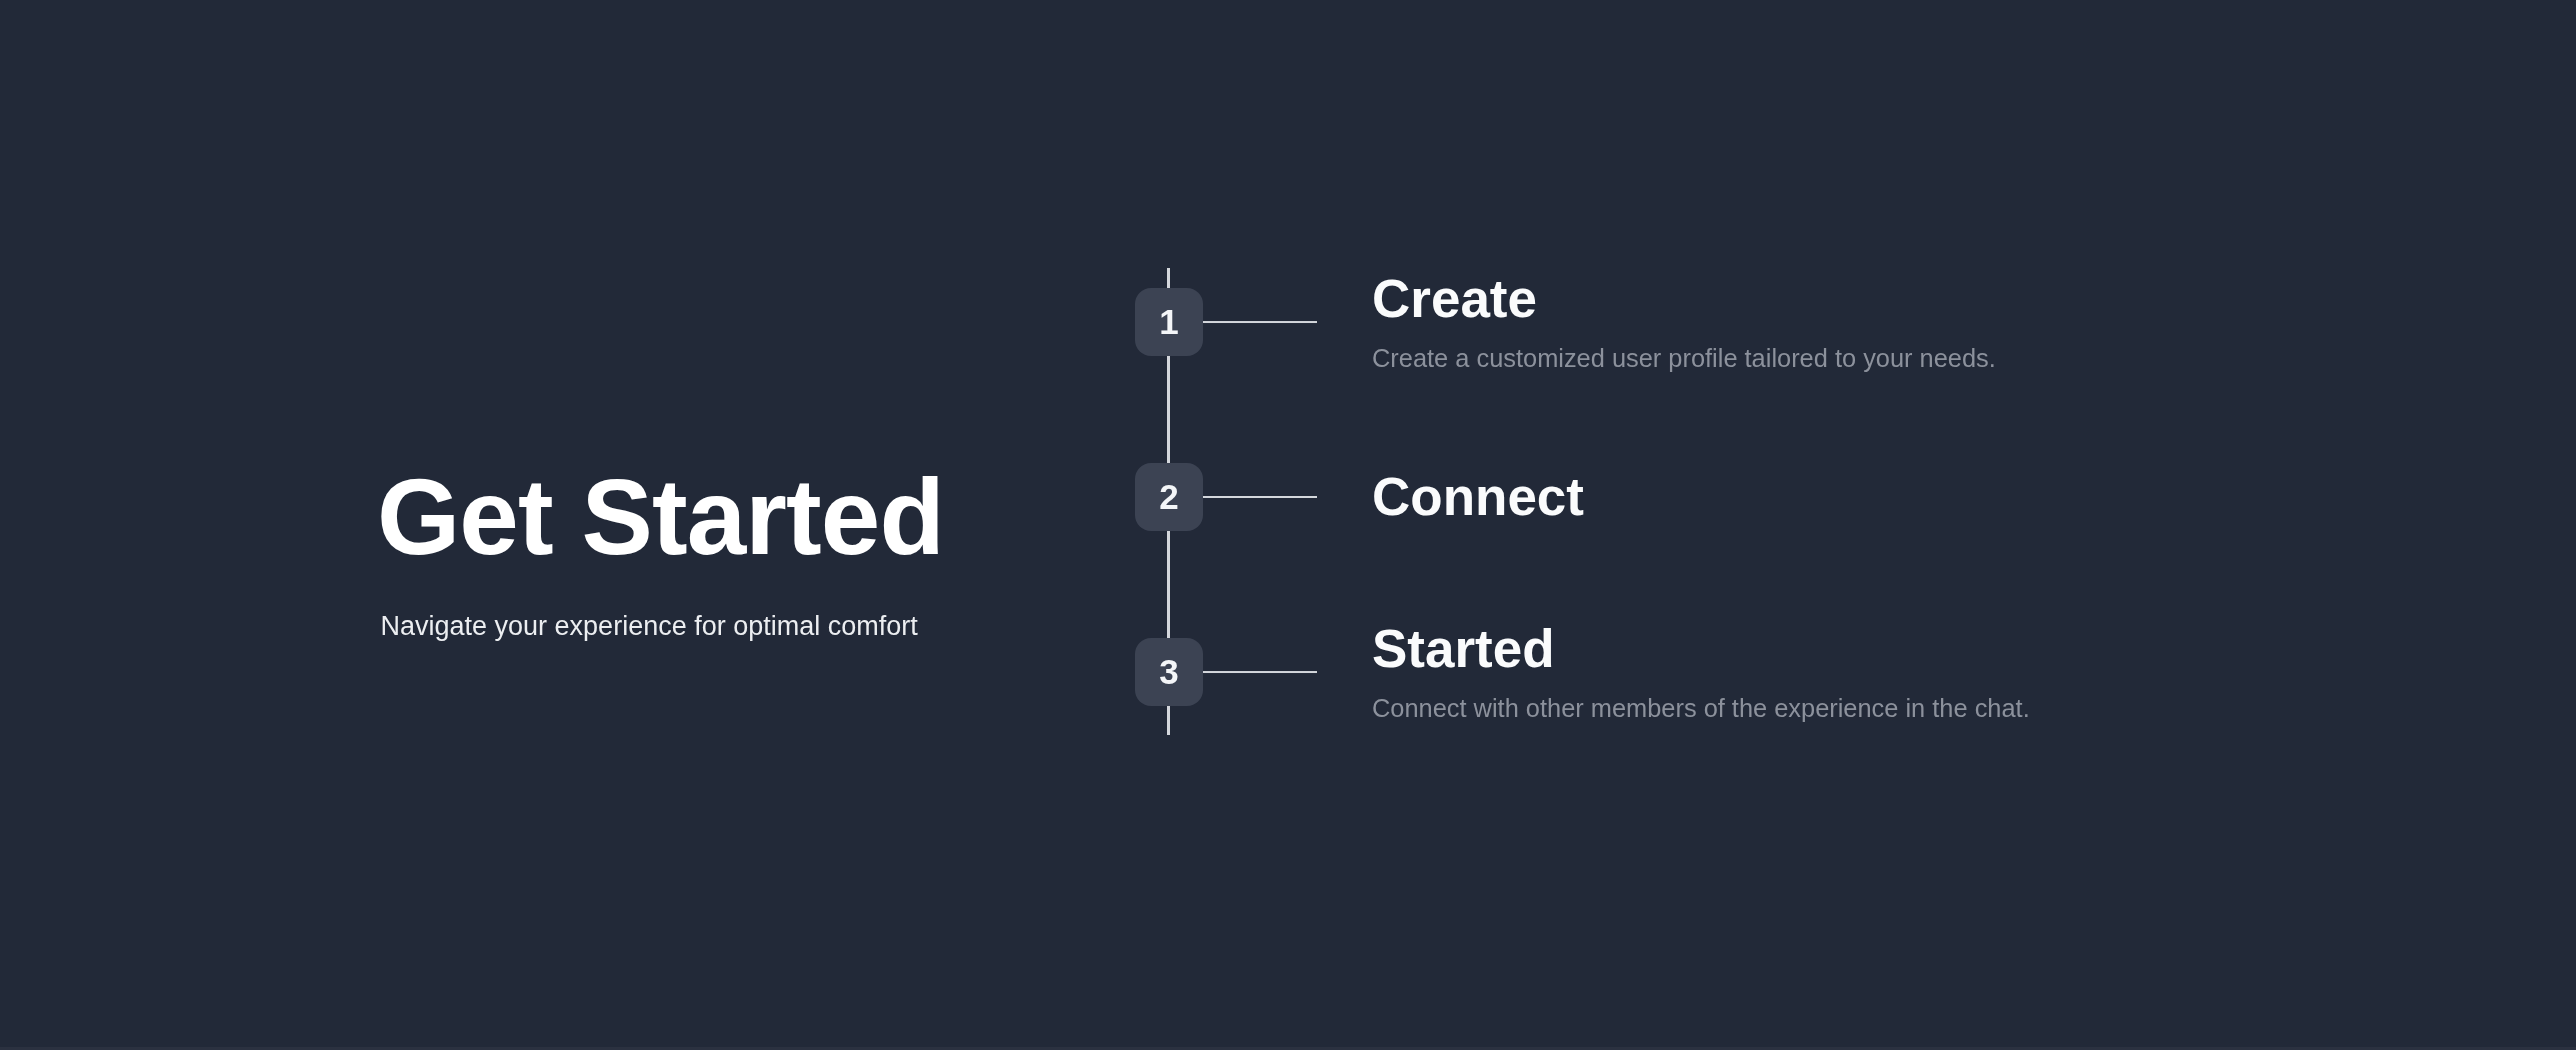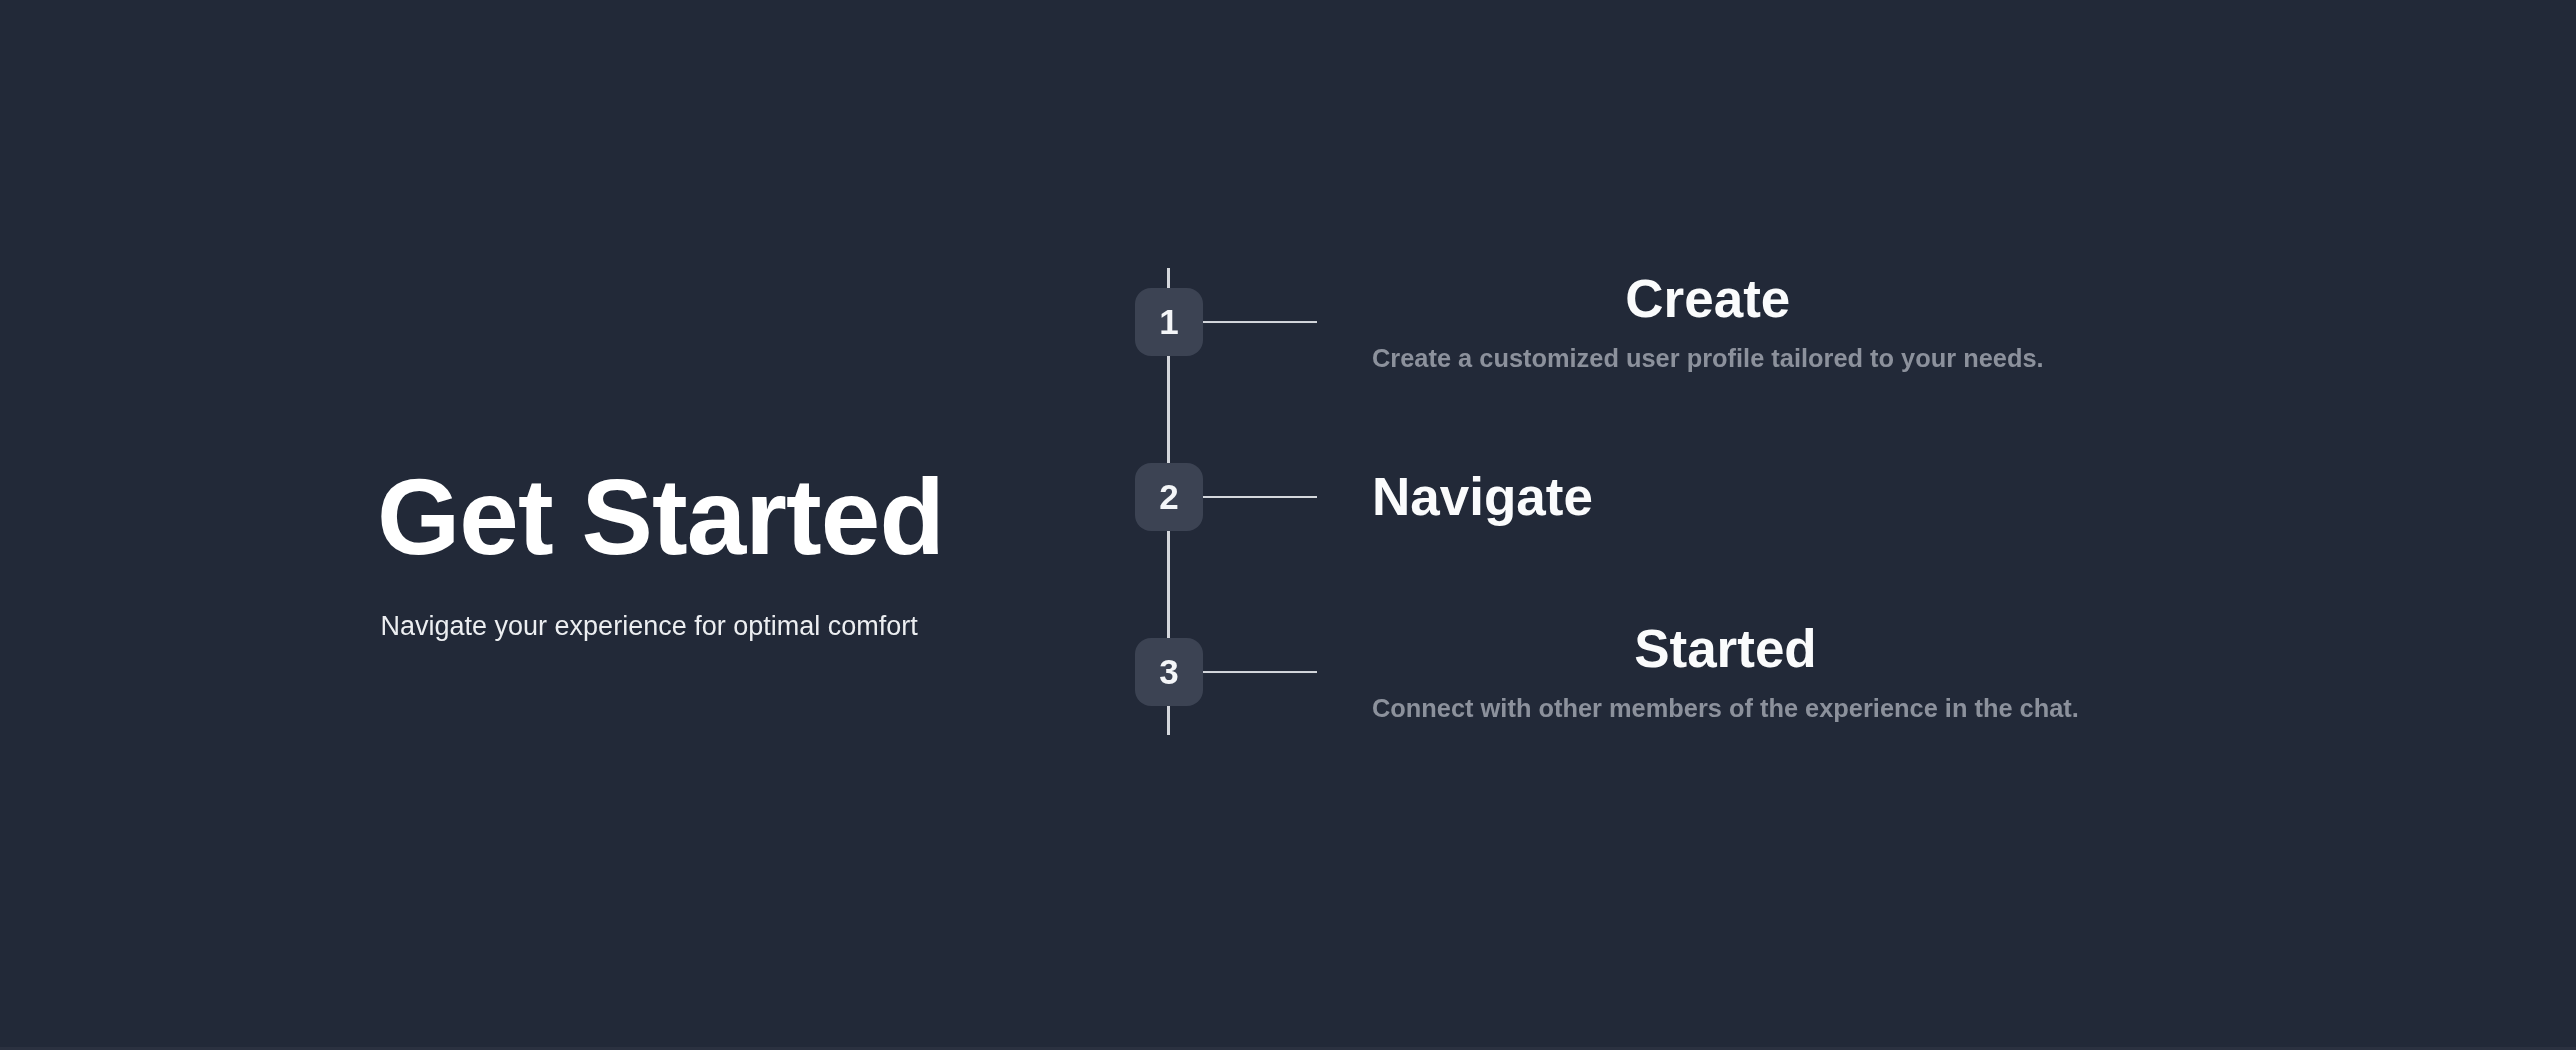--- a/index.html
+++ b/index.html
@@ -103,27 +103,26 @@
   .step-text {
     margin-left: 55px;
   }
   .step-title {
     margin: 0;
     font-size: 53px;
     line-height: 1.12;
     font-weight: 700;
     color: var(--step-title);
     white-space: nowrap;
-    text-align: center;
   }
   .step-desc {
     margin: 12.3px 0 0;
     font-size: 25.4px;
     line-height: 1.35;
-    font-weight: 700;
+    font-weight: 400;
     color: var(--step-desc);
     white-space: nowrap;
   }
 
   
   .bottom-strip {
     position: absolute;
     left: 0;
     right: 0;
     bottom: 0;
@@ -150,21 +149,21 @@
       <div class="step-text">
         <h3 class="step-title">Create</h3>
         <p class="step-desc">Create a customized user profile tailored to your needs.</p>
       </div>
     </div>
 
     <div class="step step-2">
       <div class="badge">2</div>
       <div class="connector"></div>
       <div class="step-text">
-        <h3 class="step-title">Navigate</h3>
+        <h3 class="step-title">Connect</h3>
       </div>
     </div>
 
     <div class="step step-3">
       <div class="badge">3</div>
       <div class="connector"></div>
       <div class="step-text">
         <h3 class="step-title">Started</h3>
         <p class="step-desc">Connect with other members of the experience in the chat.</p>
       </div>

